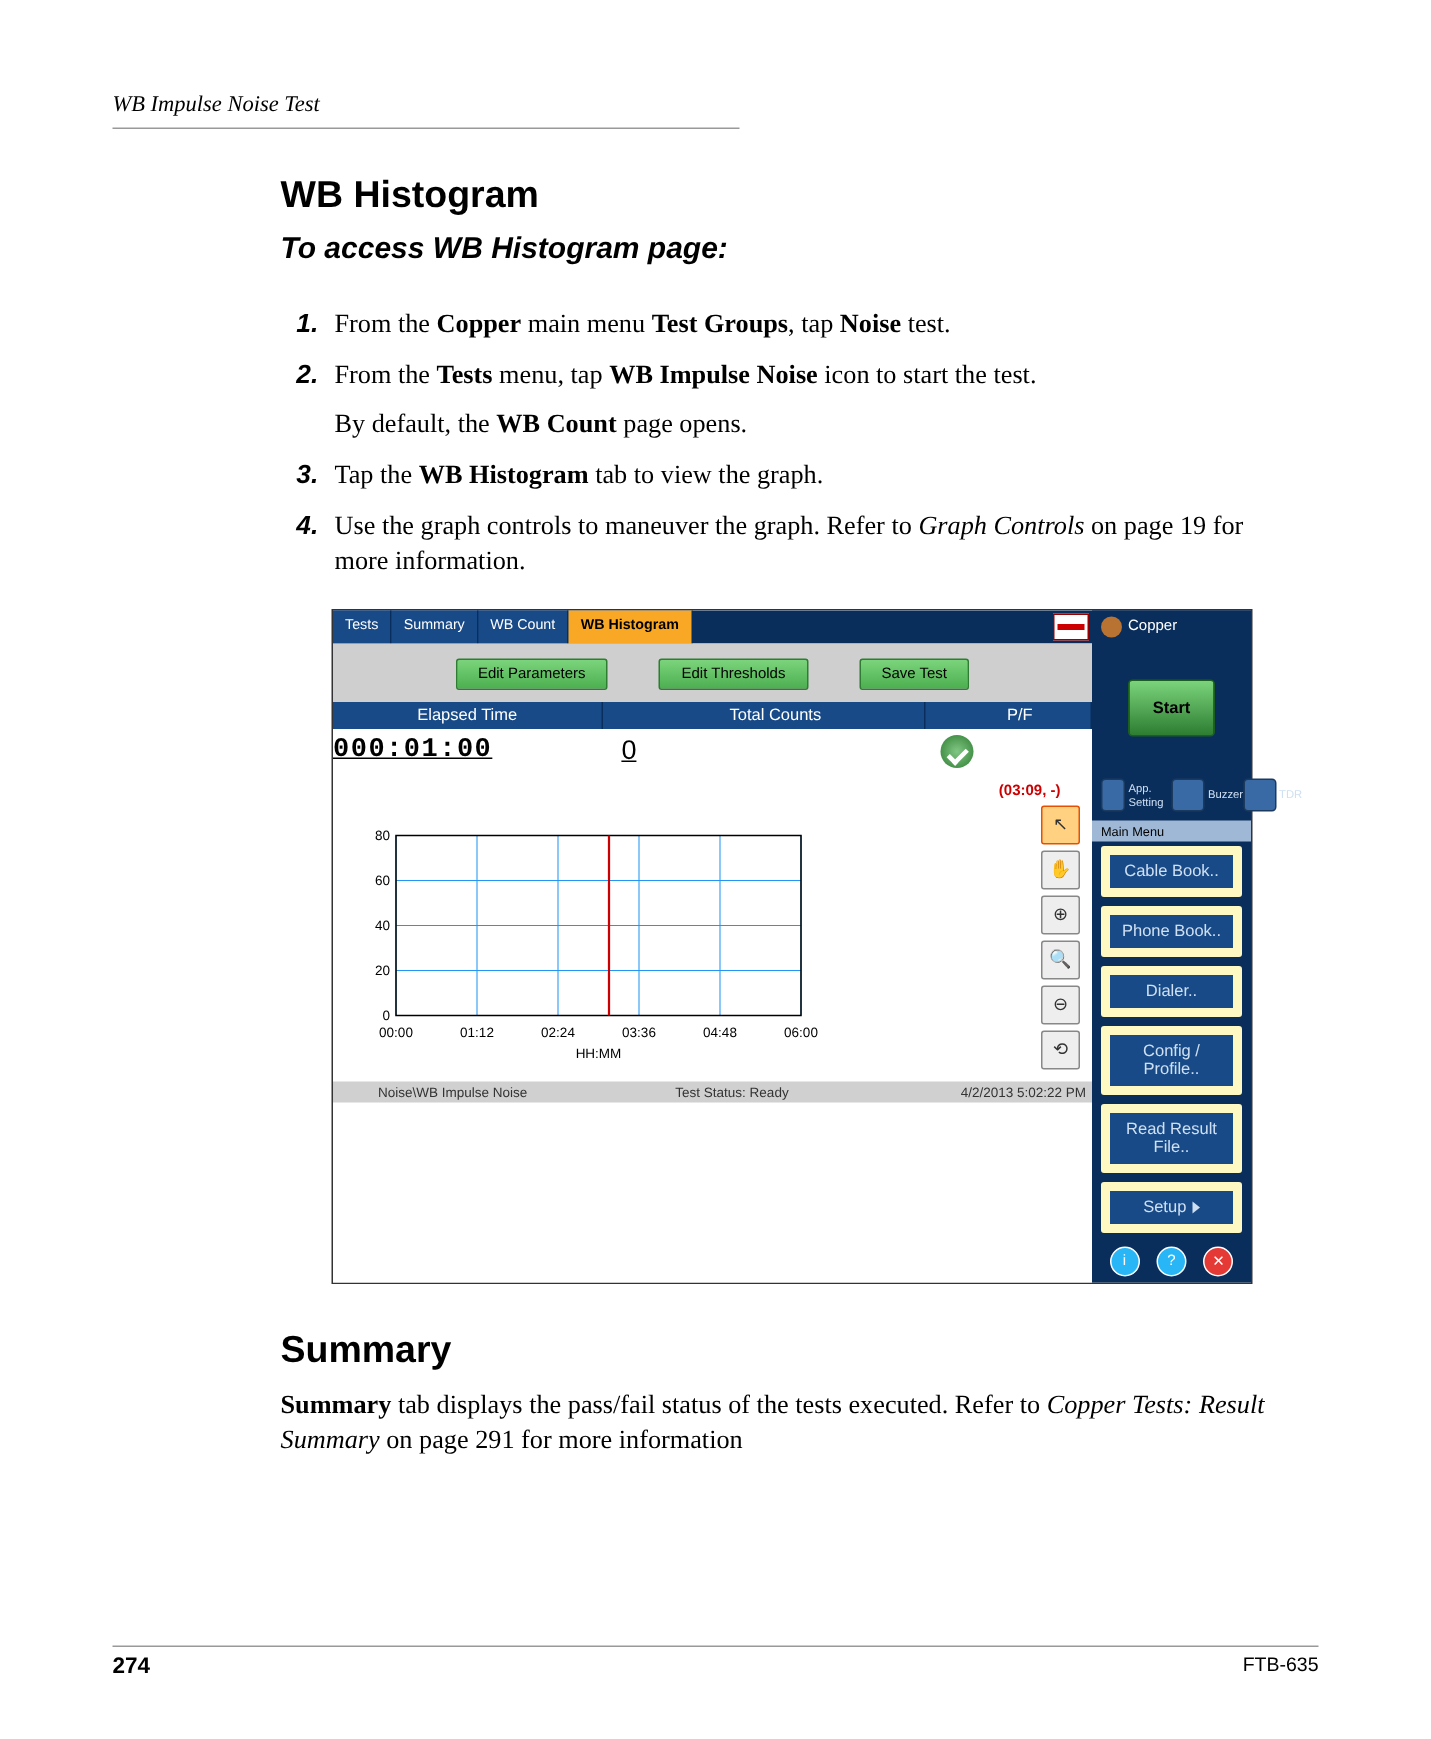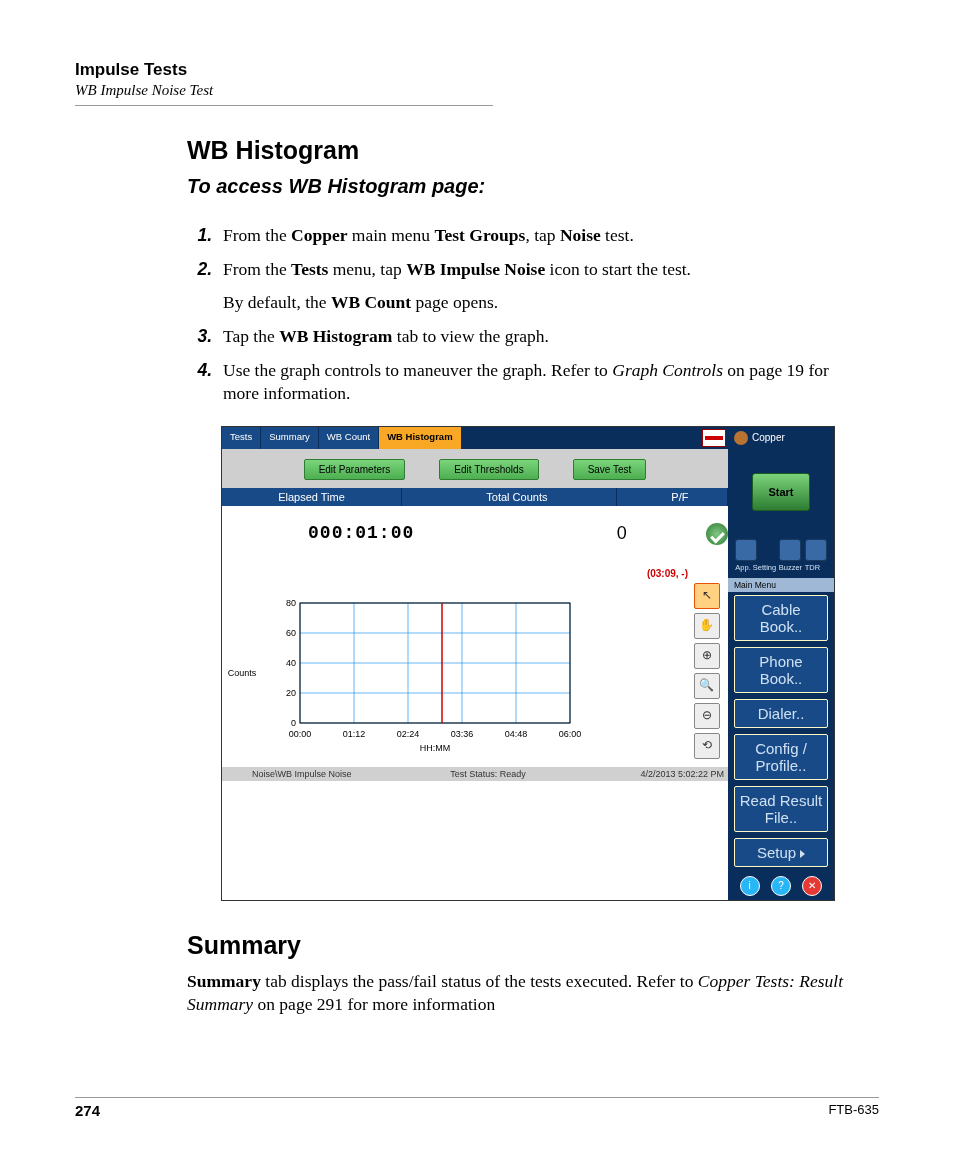--- a/index.html
+++ b/index.html
@@ -44,64 +44,63 @@
   .copper-icon { width:14px; height:14px; background:#b87333; border-radius:50%; display:inline-block;}
 
   .btnrow { background:#cfcfcf; padding:10px 0 8px 0; display:flex; justify-content:center; gap:34px; }
   .gbtn { background:linear-gradient(#7bd47b,#4caf50); color:#000; font-size:10px; padding:4px 14px; border:1px solid #2e7d32; border-radius:2px; }
 
   .header-strip { display:flex; background:#184a87; color:#fff; font-size:11px;gap:16px; }
   .hcell { text-align:center; padding:3px 0; border-right:1px solid #0a2e5c;}
   .hcell.et{width:38%;} .hcell.tc{width:42%;} .hcell.pf{width:20%;}
 
   .value-strip { display:flex; background:#fff; font-size:18px; }
-  .vcell { text-align:right; padding:17px 0; }
+  .vcell { text-align:left; padding:4px 0;text-decoration:underline; }
   .vcell.et{width:38%; font-family:'Courier New',monospace; font-weight:bold; letter-spacing:1px;}
   .vcell.tc{width:42%;}
   .vcell.pf{width:20%;}
   .pass-icon{ width:22px; height:22px; background:radial-gradient(circle,#81c784,#2e7d32); border-radius:50%; display:inline-block; position:relative;}
   .pass-icon::after{content:''; position:absolute; left:5px; top:9px; width:10px; height:5px; border-left:3px solid #fff; border-bottom:3px solid #fff; transform:rotate(-45deg);}
 
-  .note-row { text-align:right; color:#c00; font-size:10px; font-weight:bold; padding:1px 40px 2px 0; background:#fff;}
+  .note-row { text-align:right; color:#c00; font-size:10px; font-weight:bold; padding:1px 21px 2px 0; background:#fff;}
 
   .chart-row { display:flex; background:#fff; padding:2px 6px 4px 2px; }
   .ylabel { width:36px; font-size:9px; display:flex; align-items:center; justify-content:center;}
   .chart { flex:1; position:relative; }
   svg.chart-svg { width: 330px; height: 180px; display:block; }
   .ctools { width:28px; display:flex; flex-direction:column; gap:4px; margin-left:6px;}
   .ctool { width:24px; height:24px; border:1px solid #888; background:#eee; border-radius:2px; position:relative; font-size:12px; text-align:center; line-height:22px; color:#333;}
   .ctool.active{ background:#ffd180; border-color:#e65100;}
 
   .status-row { display:flex; background:#d0d0d0; font-size:9px; padding:2px 4px; color:#333; }
   .status-row .s1{flex:1;padding-left:26px;} .status-row .s2{flex:1; text-align:center;} .status-row .s3{flex:1; text-align:right;}
 
   
   .start-btn { margin:24px; background:linear-gradient(#7bd47b,#2e7d32); color:#000; font-weight:bold; font-size:11px; text-align:center; padding:12px 13px; border:1px solid #1b5e20; border-radius:3px;}
   .tri-icons { display:flex; justify-content:space-around; padding:4px 6px 2px 6px;}
-  .tri { display:flex; flex-direction:column; align-items:flex-start; font-size:7.5px; gap:2px; color:#cfe0f3;}
+  .tri { display:flex; align-items:center; font-size:7.5px; gap:2px; color:#cfe0f3;}
   .tri .ibox { width:20px; height:20px; background:#3a6aa5; border:1px solid #1c3a5e; border-radius:3px; position:relative;}
   .mm-label { background:#9fb8d5; color:#000; font-size:8.5px; padding:2px 6px; margin-top:4px;}
-  .mitem { background:#184a87; margin:3px 6px; padding:5px 4px; text-align:center; font-size:15px; border:1px solid #fef9c3; border-radius:2px; color:#cfe0f3;}
+  .mitem { background:#184a87; margin:3px 6px; padding:5px 4px; text-align:center; font-size:11px; border:6px solid #fef9c3; border-radius:2px; color:#cfe0f3;}
   .arrow-r{ display:inline-block; margin-left:4px; border-left:5px solid #cfe0f3; border-top:4px solid transparent; border-bottom:4px solid transparent; vertical-align:middle;}
   .circ-row { display:flex; justify-content:space-around; padding:6px 6px 4px 6px;}
   .circ { width:18px; height:18px; border-radius:50%; border:1px solid #fff; display:flex; align-items:center; justify-content:center; font-size:10px;}
   .circ.info{background:#29b6f6;} .circ.help{background:#29b6f6;} .circ.close{background:#e53935;}
 
   
   .footer { position:absolute; bottom:40px; left:75px; right:75px; }
   .footer-rule { border:none; border-top:1px solid #999; margin-bottom:4px;}
   .footer-row { display:flex; justify-content:space-between; font-size:15px; }
   .footer-page { font-weight:bold; font-family: Arial,sans-serif;}
   .footer-model { font-family: Arial,sans-serif; font-size:13px;}
 </style>
 </head>
 <body>
 
 <div class="header-block">
-  <div class="hdr-title">Impulse Tests</div>
   <div class="hdr-sub">WB Impulse Noise Test</div>
 </div>
 <hr class="hdr-rule">
 
 <div class="content">
   <h2 class="section">WB Histogram</h2>
   <p class="access-title">To access WB Histogram page:</p>
   <ol class="steps">
     <li>
       <span>From the </span><b>Copper</b><span> main menu </span><b>Test Groups</b><span>, tap </span><b>Noise</b><span> test.</span>
@@ -138,21 +137,20 @@
           <div class="hcell tc">Total Counts</div>
           <div class="hcell pf">P/F</div>
         </div>
         <div class="value-strip">
           <div class="vcell et">000:01:00</div>
           <div class="vcell tc">0</div>
           <div class="vcell pf"><span class="pass-icon"></span></div>
         </div>
         <div class="note-row">(03:09, -)</div>
         <div class="chart-row">
-          <div class="ylabel">Counts</div>
           <div class="chart">
             <svg class="chart-svg" viewBox="0 0 330 180">
 
               <g stroke="#2196f3" stroke-width="0.7">
                 <line x1="40" y1="20" x2="310" y2="20"></line>
                 <line x1="40" y1="50" x2="310" y2="50"></line>
                 <line x1="40" y1="80" x2="310" y2="80"></line>
                 <line x1="40" y1="110" x2="310" y2="110"></line>
                 <line x1="40" y1="140" x2="310" y2="140"></line>
                 <line x1="40" y1="20" x2="40" y2="140"></line>

